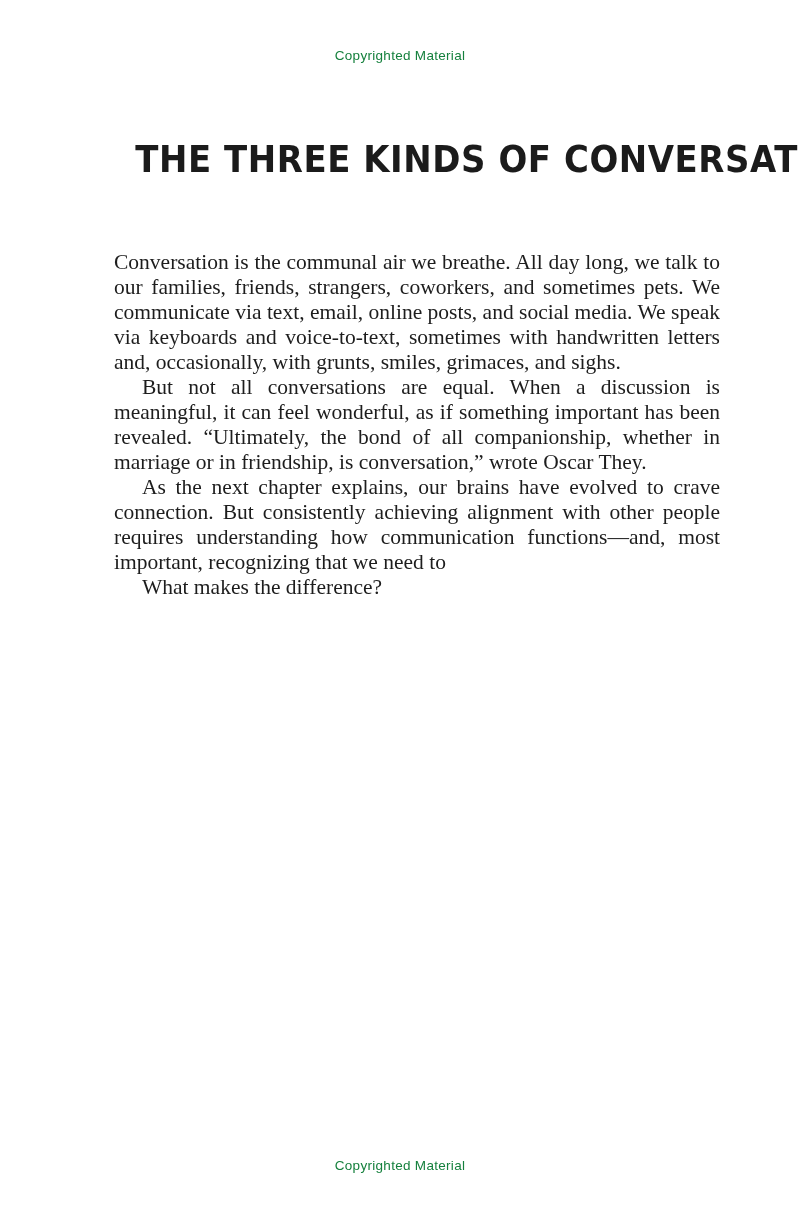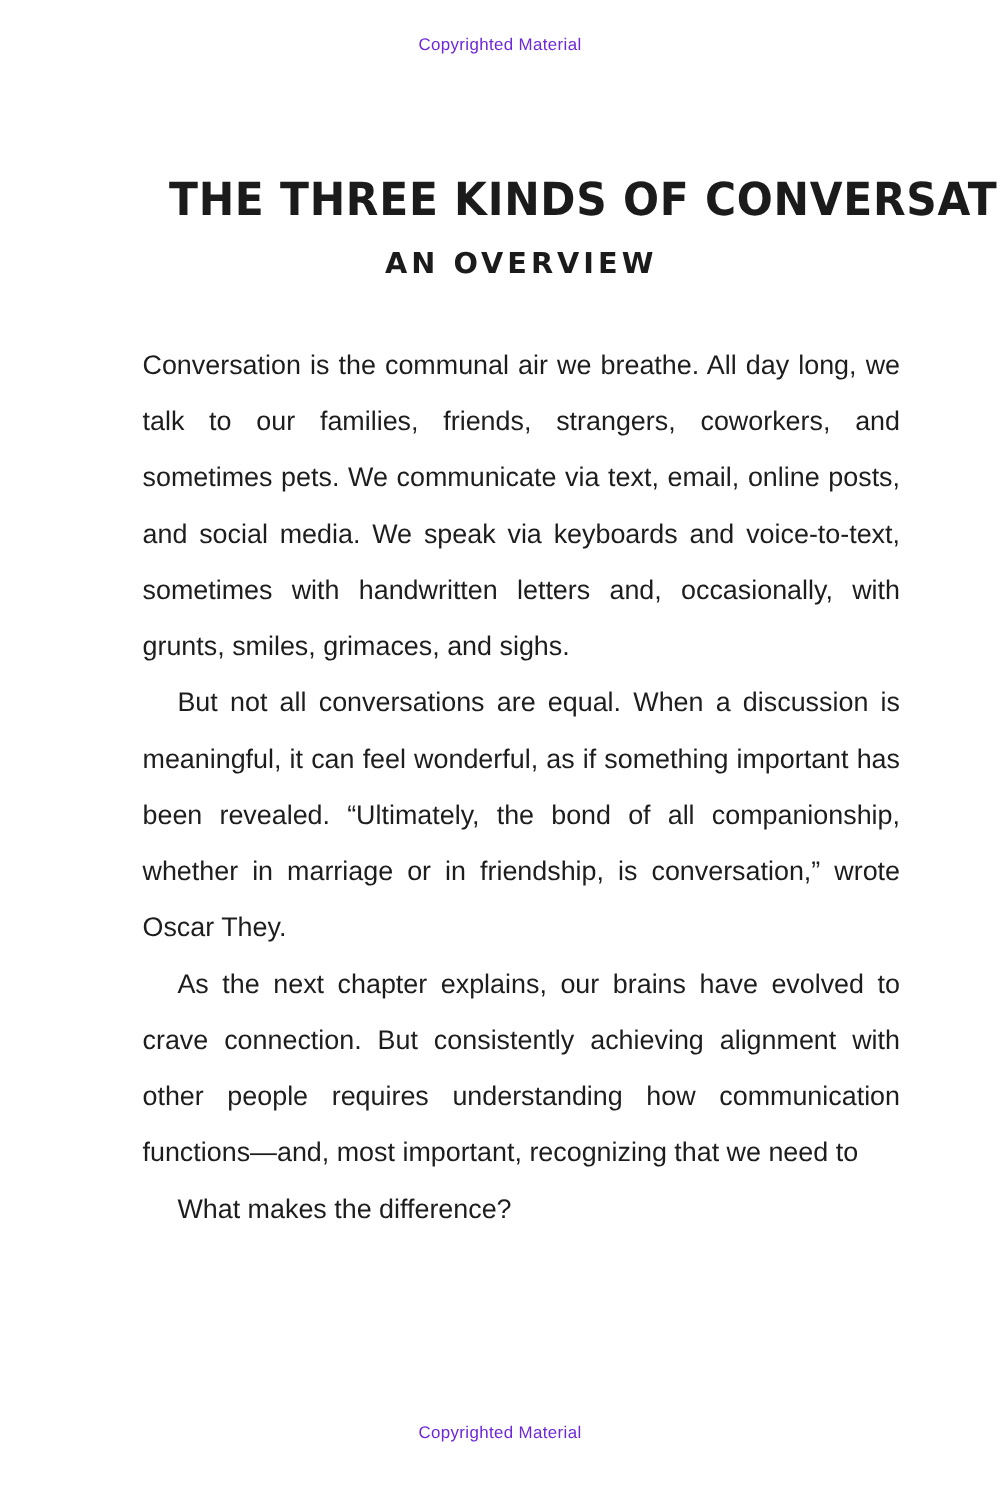--- a/index.html
+++ b/index.html
@@ -22,21 +22,22 @@
     box-sizing: border-box;
   }
   .watermark {
     position: absolute;
     left: 0;
     width: 100%;
     text-align: center;
     font-family: "Liberation Sans", sans-serif;
     font-size: 13.5px;
     letter-spacing: 0.3px;
-    color: #6d28d9;
+    color: #15803d;
+    margin-top: 20px;
   }
   .watermark-top { top: 28px; }
   .watermark-bottom { top: 1138px; }
 
   .content {
     position: absolute;
     left: 114px;
     top: 140px;
     width: 606px;
   }
@@ -58,24 +59,24 @@
     margin: 18px 0 0 0;
     font-family: "DejaVu Sans", sans-serif;
     font-weight: 700;
     font-size: 23px;
     letter-spacing: 3.2px;
     text-align: center;
     color: #1b1b1b;
   }
 
   .body-text {
-    margin-top: 46px;
-    font-family: Liberation Sans, sans-serif;
+    margin-top: 70px;
+    font-family: Liberation Serif, serif;
     font-size: 21.5px;
-    line-height: 45px;
+    line-height: 25px;
     color: #1d1d1d;
     text-align: justify;
     text-justify: inter-word;
     -webkit-hyphens: none;
     hyphens: none;
   }
   .body-text p {
     margin: 0;
   }
   .body-text p.indent {
@@ -92,21 +93,20 @@
 <body>
 
 <div class="page">
 
   <div class="watermark watermark-top">Copyrighted Material</div>
 
   <div class="content">
 
     <h1 class="chapter-title">THE THREE KINDS OF CONVERSATION</h1>
 
-    <h2 class="chapter-subtitle">AN OVERVIEW</h2>
 
     <div class="body-text">
       <p>Conversation is the communal air we breathe. All day long, we talk to our families, friends, strangers, coworkers, and sometimes pets. We communicate via text, email, online posts, and social media. We speak via keyboards and voice-to-text, sometimes with handwritten letters and, occasionally, with grunts, smiles, grimaces, and sighs.</p>
       <p class="indent">But not all conversations are equal. When a discussion is meaningful, it can feel wonderful, as if something important has been revealed. “Ultimately, the bond of all companionship, whether in marriage or in friendship, is conversation,” wrote Oscar They.</p>
       <p class="indent">As the next chapter explains, our brains have evolved to crave connection. But consistently achieving alignment with other people requires understanding how communication functions—and, most important, recognizing that we need to</p>
       <p class="indent short">What makes the difference?</p>
     </div>
 
   </div>
 

